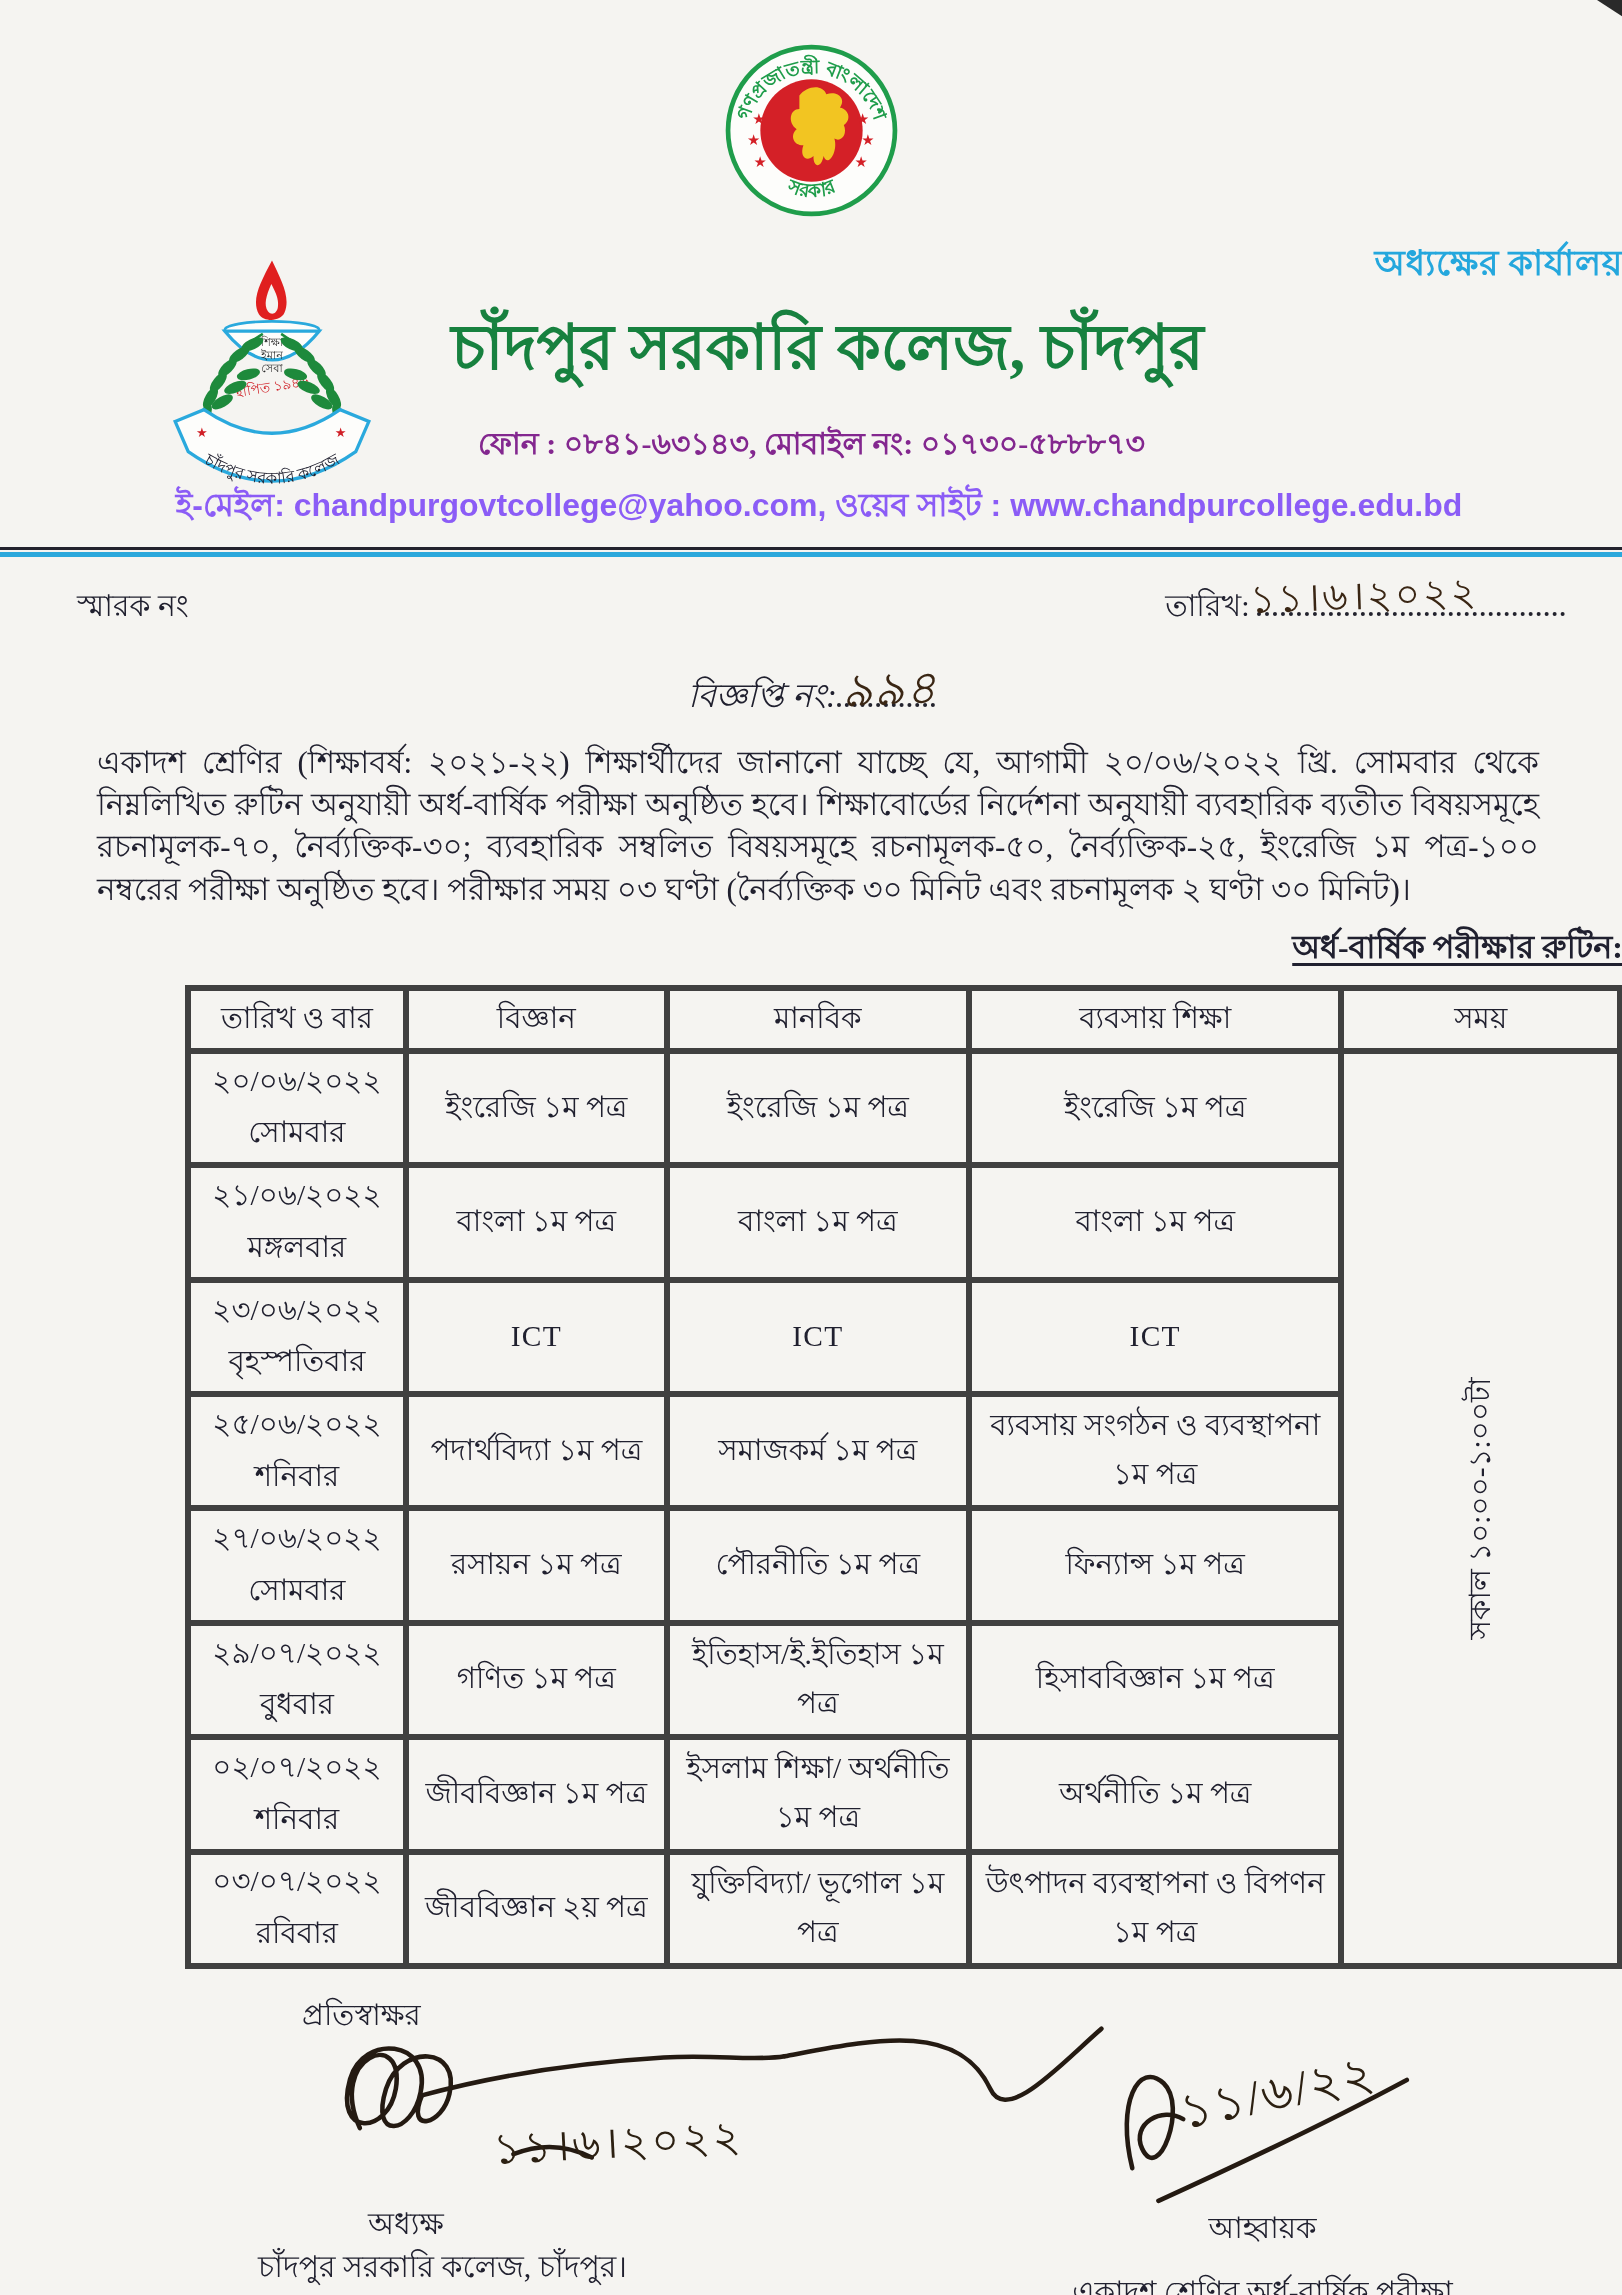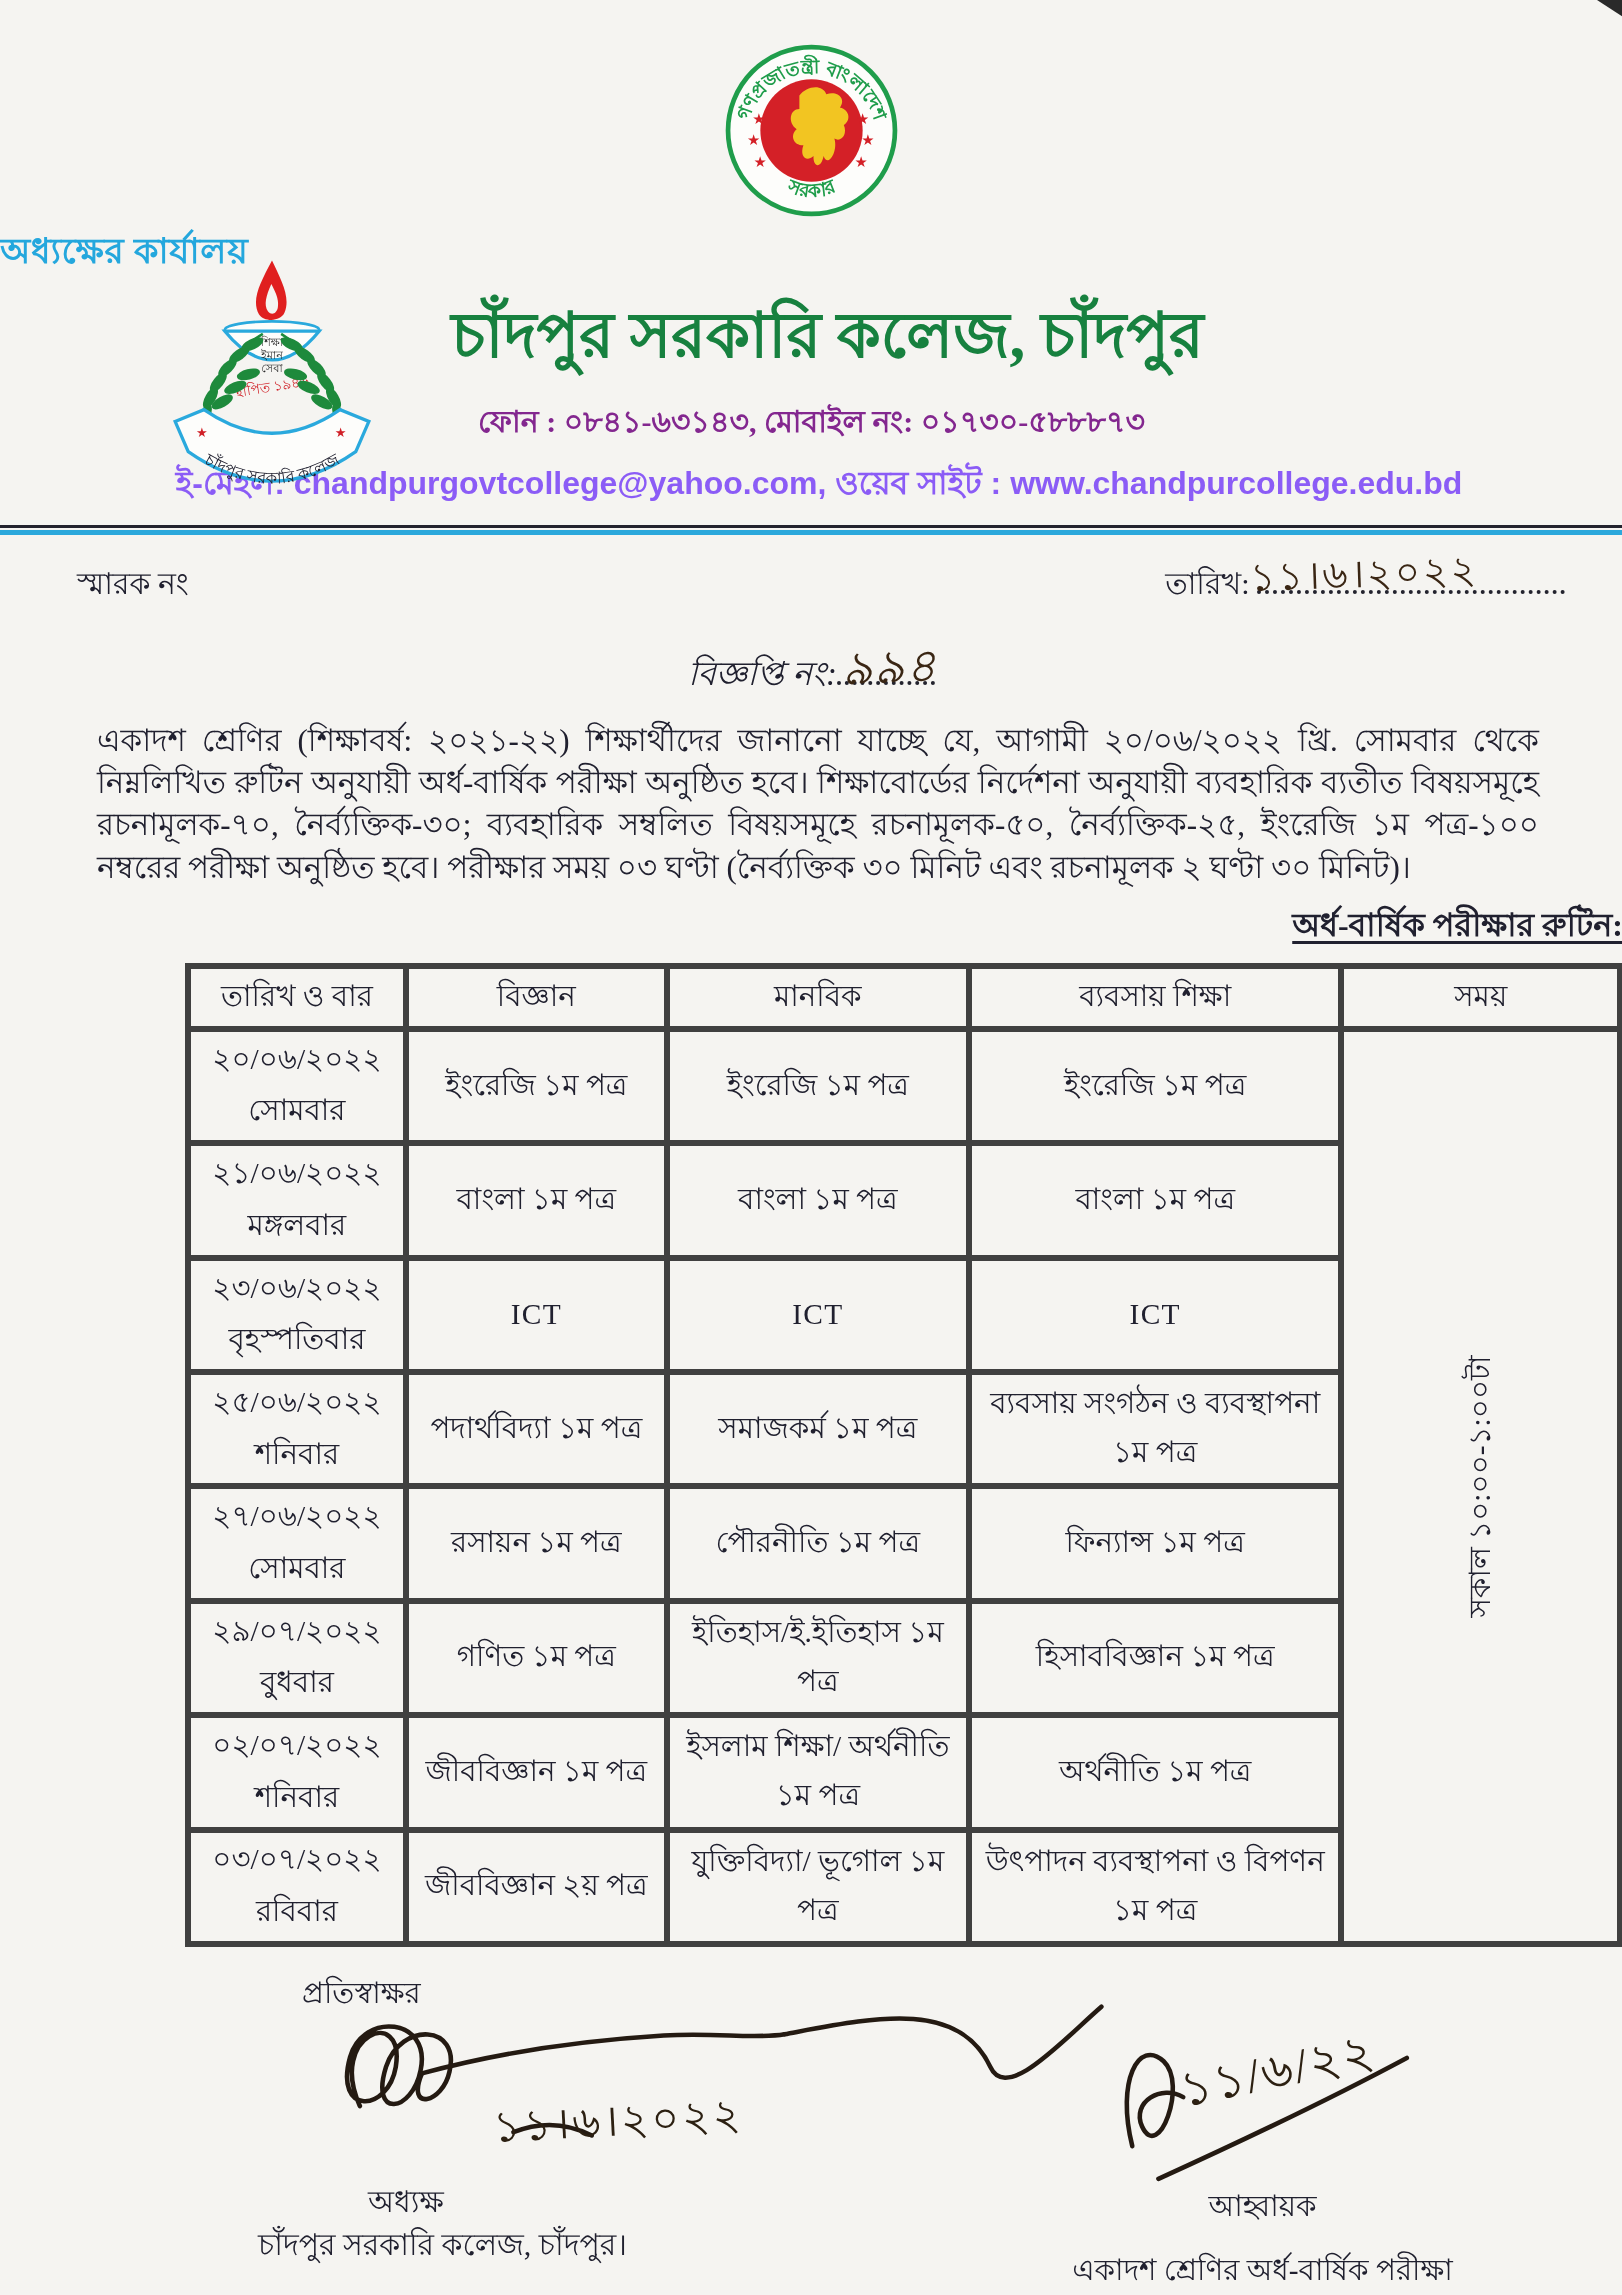--- a/index.html
+++ b/index.html
@@ -10,23 +10,23 @@
     margin:0 auto;
     background:#f5f4f1;
     font-family:"Liberation Serif","DejaVu Serif",serif;
     color:#20202f;
     overflow:hidden;
   }
   .scan-corner { position:absolute; top:0; right:0; width:0; height:0;
     border-top:17px solid #2a2a2a; border-left:26px solid transparent; }
   
   .seal-wrap { padding-top:43px; display:flex; justify-content:center; }
-  .office-line { margin-top:6px; text-align:left; font-size:35px; color:#24a7dd; font-weight:bold; letter-spacing:0.7px; }
+  .office-line { margin-top:18px; text-align:right; font-size:35px; color:#24a7dd; font-weight:bold; letter-spacing:0.7px; }
   .college-title { margin-top:3.9px; text-align:center; font-size:63px; font-weight:bold; color:#17813f;padding-left:32px; }
-  .phone-line { margin-top:6px; text-align:center; font-size:30px; color:#83278f; font-weight:bold; }
+  .phone-line { margin-top:16px; text-align:center; font-size:30px; color:#83278f; font-weight:bold; }
   .contact-line { margin-top:9.2px; text-align:center; font-size:32px; color:#8b5cf6; font-weight:bold;
                   font-family:"Liberation Sans","DejaVu Sans",sans-serif;padding-left:15px; }
   .divider { margin-top:13px; }
   .divider .d1 { height:2.6px; background:#23232e; }
   .divider .d2 { height:4.6px; background:#2ba8dc; margin-top:2.6px; }
   .college-logo { position:absolute; left:162px; top:250px; width:220px; height:288px; }
   
   .memo-row { display:flex; justify-content:space-between; align-items:flex-end; padding:25px 58px 0 77px; font-size:30px; }
   .date-wrap { position:relative; }
   .dotted { display:inline-block; width:308px; border-bottom:4.6px dotted #23232e; height:6.5px; }

